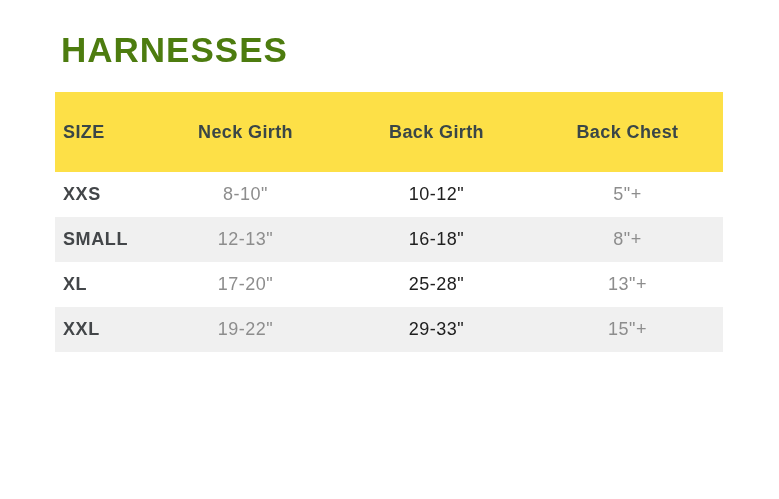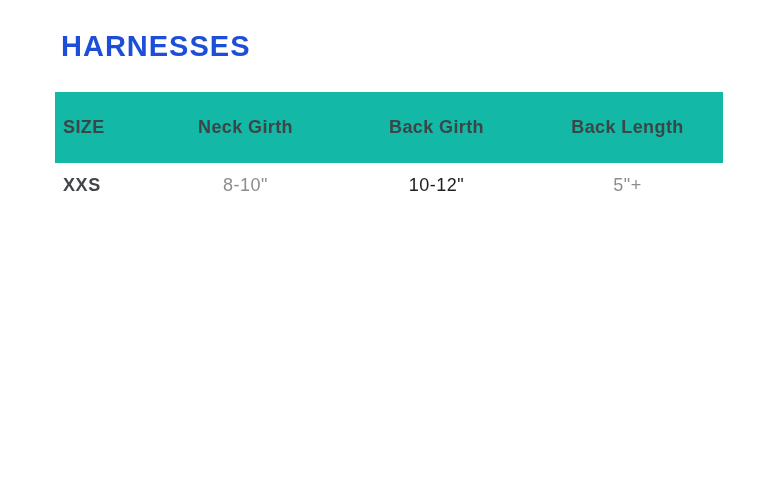--- a/index.html
+++ b/index.html
@@ -12,38 +12,38 @@
     position: relative;
     width: 779px;
     height: 499px;
     background: #ffffff;
     overflow: hidden;
   }
   .page-title {
     position: absolute;
     left: 61px;
     top: 30px;
-    font-size: 29px;
+    font-size: 35px;
     font-weight: bold;
     letter-spacing: 1px;
-    color: #1d4ed8;
+    color: #4d7c0f;
   }
   table.size-chart {
     position: absolute;
     left: 55px;
     top: 92px;
     width: 668px;
     border-collapse: collapse;
     table-layout: fixed;
   }
   col.col-size { width: 95px; }
   col.col-val  { width: 191px; }
   thead th {
-    background: #14b8a6;
-    height: 71px;
+    background: #fde047;
+    height: 80px;
     font-size: 18px;
     font-weight: bold;
     color: #3a4647;
     letter-spacing: 0.4px;
     text-align: center;
     vertical-align: middle;
     padding: 0;
   }
   thead th.size-col {
     text-align: left;
@@ -82,26 +82,44 @@
       <col class="col-size">
       <col class="col-val">
       <col class="col-val">
       <col class="col-val">
     </colgroup>
     <thead>
       <tr>
         <th class="size-col">SIZE</th>
         <th class="neck-col">Neck Girth</th>
         <th class="chest-col">Back Girth</th>
-        <th class="back-col">Back Length</th>
+        <th class="back-col">Back Chest</th>
       </tr>
     </thead>
     <tbody>
       <tr>
         <td class="size-col">XXS</td>
         <td class="neck-col">8-10"</td>
         <td class="chest-col">10-12"</td>
         <td class="back-col">5"+</td>
       </tr>
+      <tr>
+        <td class="size-col">SMALL</td>
+        <td class="neck-col">12-13"</td>
+        <td class="chest-col">16-18"</td>
+        <td class="back-col">8"+</td>
+      </tr>
+      <tr>
+        <td class="size-col">XL</td>
+        <td class="neck-col">17-20"</td>
+        <td class="chest-col">25-28"</td>
+        <td class="back-col">13"+</td>
+      </tr>
+      <tr>
+        <td class="size-col">XXL</td>
+        <td class="neck-col">19-22"</td>
+        <td class="chest-col">29-33"</td>
+        <td class="back-col">15"+</td>
+      </tr>
     </tbody>
   </table>
 
 </div>
 
 </body></html>

